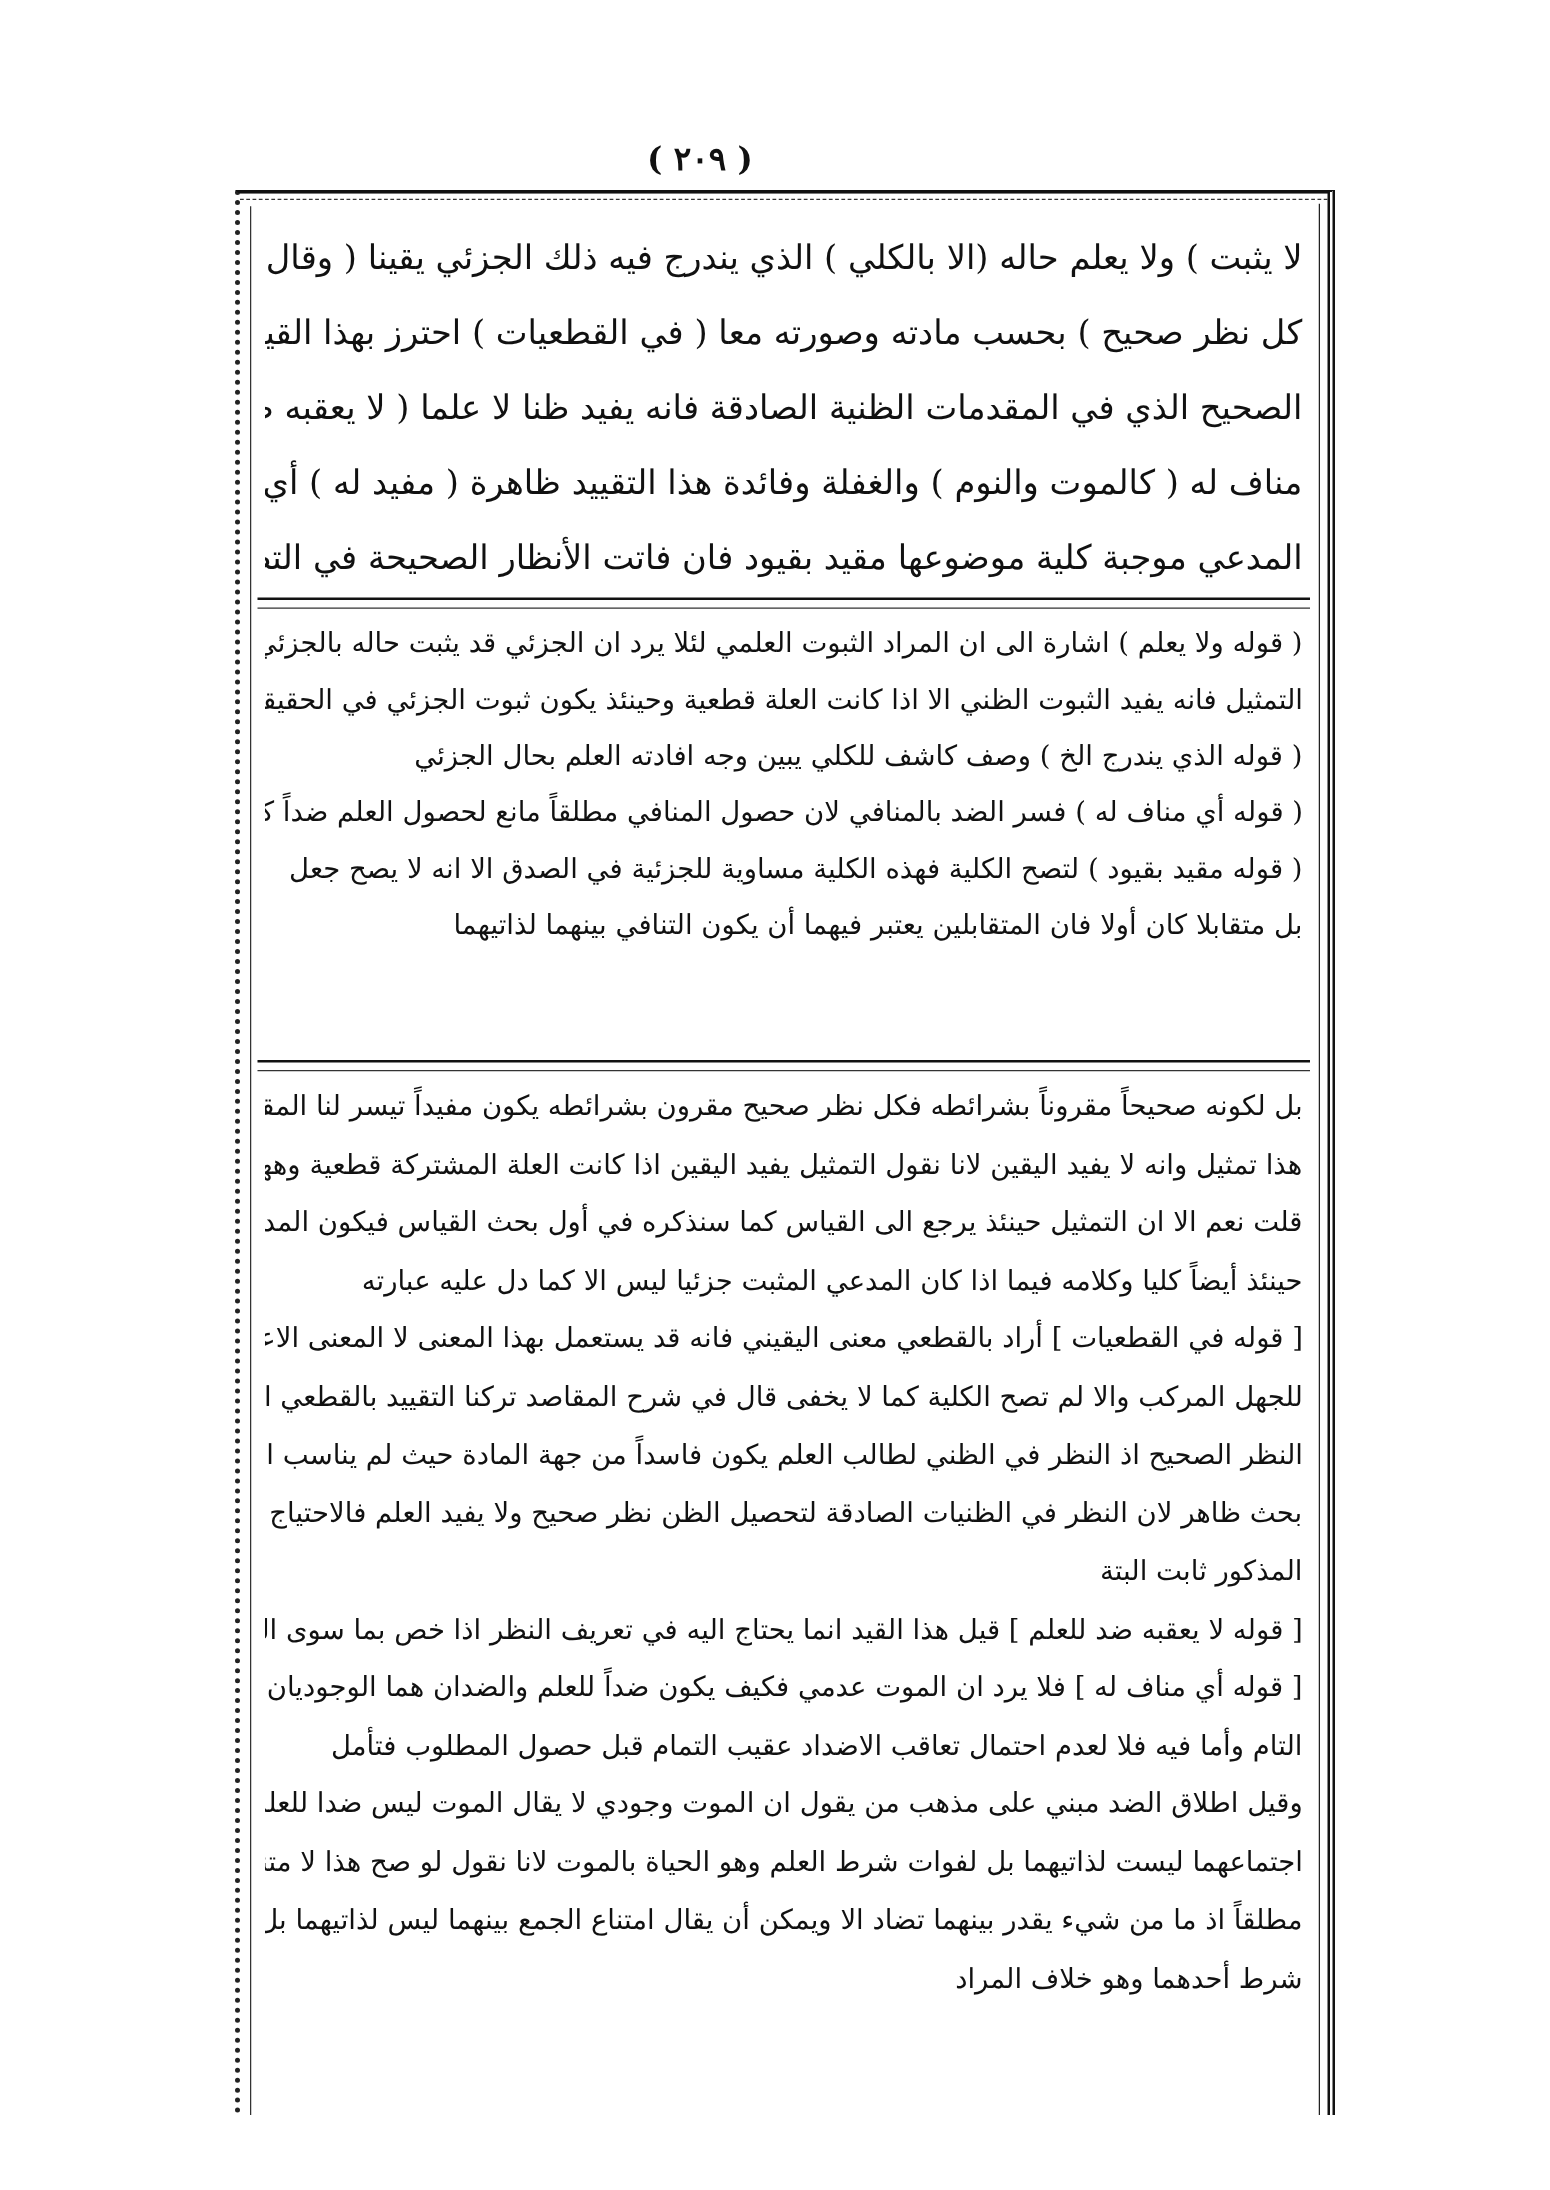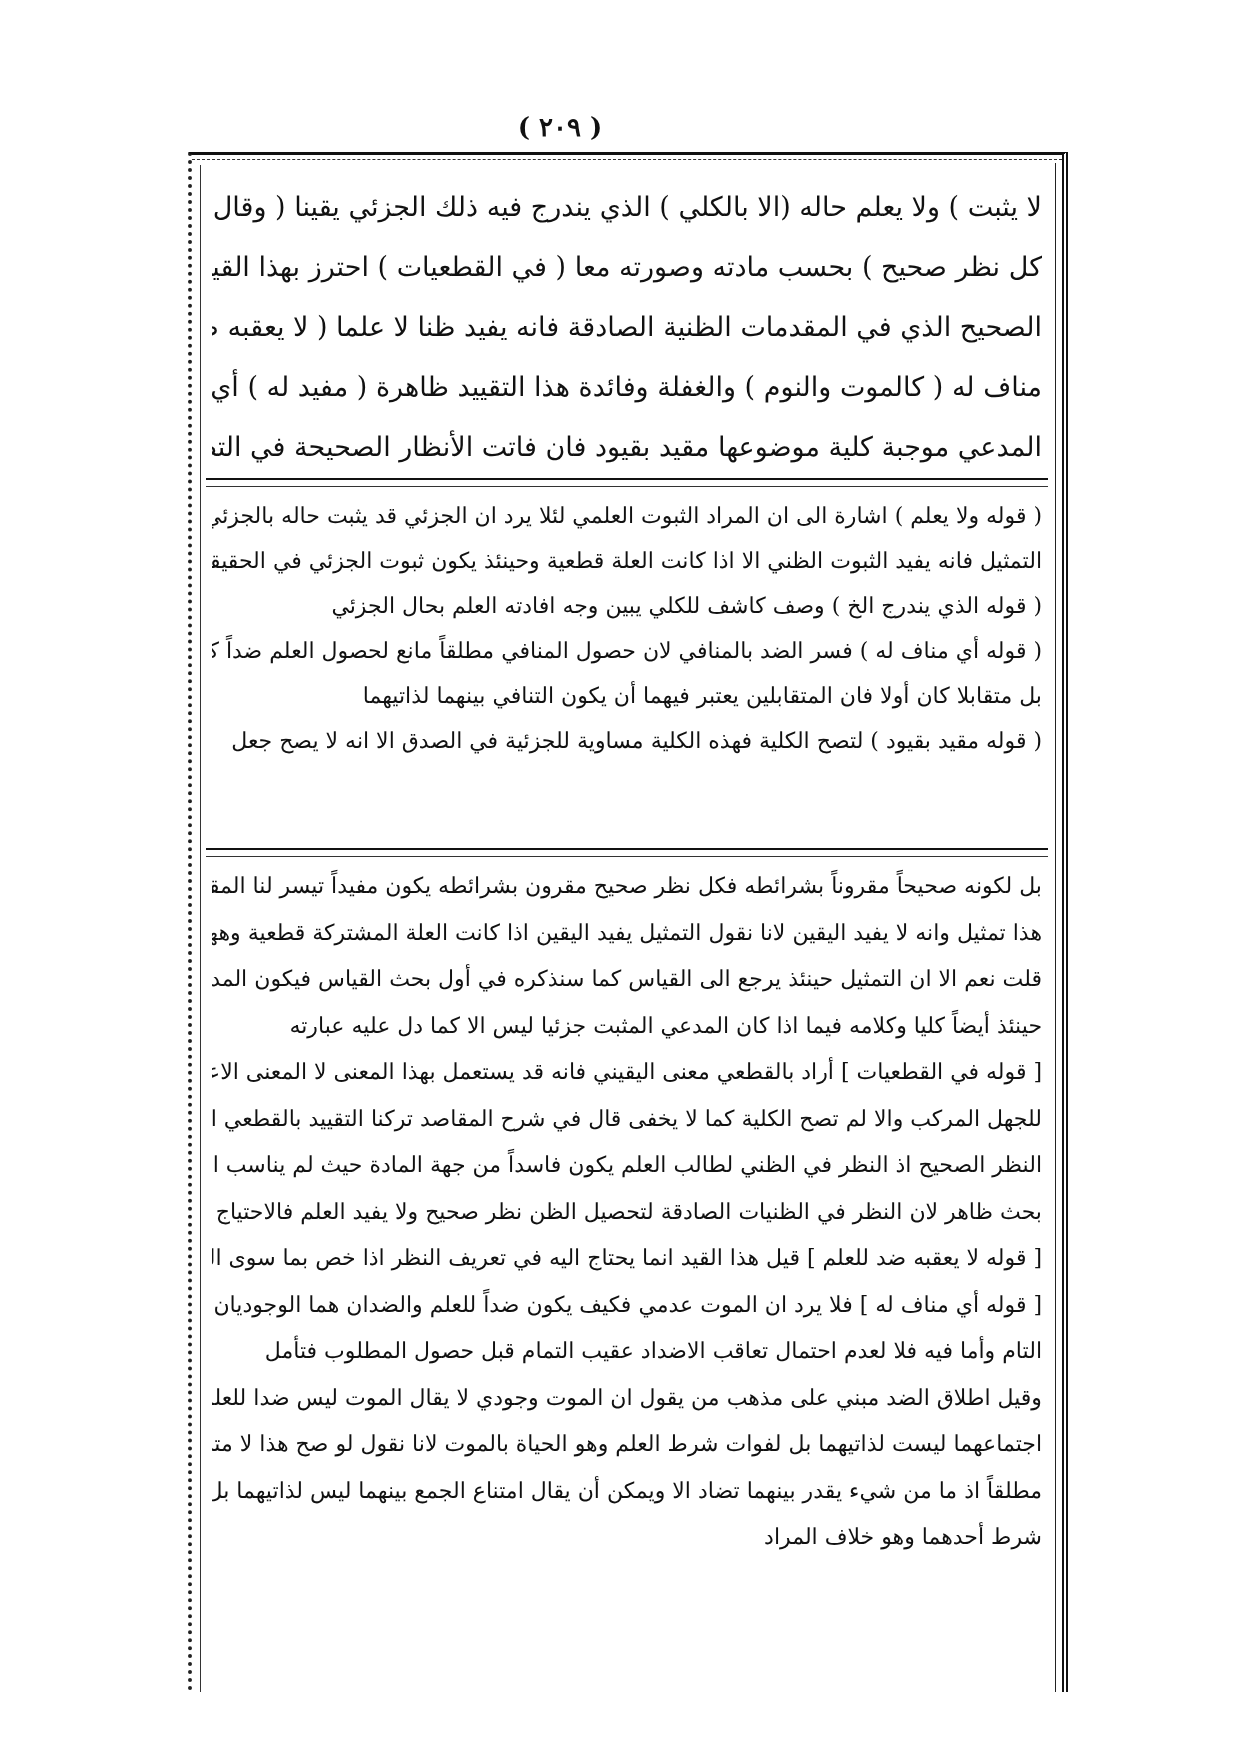--- a/index.html
+++ b/index.html
@@ -118,35 +118,36 @@
     <span class="line">المدعي موجبة كلية موضوعها مقيد بقيود فان فاتت الأنظار الصحيحة في التصورات ليست</span>
   </div>
 
   <div class="divider divider-1"></div>
 
   <div class="section gloss-1">
     <span class="line">( قوله ولا يعلم ) اشارة الى ان المراد الثبوت العلمي لئلا يرد ان الجزئي قد يثبت حاله بالجزئي كما في</span>
     <span class="line">التمثيل فانه يفيد الثبوت الظني الا اذا كانت العلة قطعية وحينئذ يكون ثبوت الجزئي في الحقيقة من الكلي</span>
     <span class="line short">( قوله الذي يندرج الخ ) وصف كاشف للكلي يبين وجه افادته العلم بحال الجزئي</span>
     <span class="line">( قوله أي مناف له ) فسر الضد بالمنافي لان حصول المنافي مطلقاً مانع لحصول العلم ضداً كان أولا</span>
+    <span class="line">( قوله مقيد بقيود ) لتصح الكلية فهذه الكلية مساوية للجزئية في الصدق الا انه لا يصح جعل</span>
     <span class="line short">بل متقابلا كان أولا فان المتقابلين يعتبر فيهما أن يكون التنافي بينهما لذاتيهما</span>
-    <span class="line">( قوله مقيد بقيود ) لتصح الكلية فهذه الكلية مساوية للجزئية في الصدق الا انه لا يصح جعل</span>
   </div>
 
   <div class="divider divider-2"></div>
 
   <div class="section gloss-2">
     <span class="line">بل لكونه صحيحاً مقروناً بشرائطه فكل نظر صحيح مقرون بشرائطه يكون مفيداً تيسر لنا المقصود لا يقال</span>
     <span class="line">هذا تمثيل وانه لا يفيد اليقين لانا نقول التمثيل يفيد اليقين اذا كانت العلة المشتركة قطعية وههنا كذلك</span>
     <span class="line">قلت نعم الا ان التمثيل حينئذ يرجع الى القياس كما سنذكره في أول بحث القياس فيكون المدعي المثبت</span>
     <span class="line short">حينئذ أيضاً كليا وكلامه فيما اذا كان المدعي المثبت جزئيا ليس الا كما دل عليه عبارته</span>
     <span class="line">[ قوله في القطعيات ] أراد بالقطعي معنى اليقيني فانه قد يستعمل بهذا المعنى لا المعنى الاعم المتناول</span>
     <span class="line">للجهل المركب والا لم تصح الكلية كما لا يخفى قال في شرح المقاصد تركنا التقييد بالقطعي استغناء عنه بذكر</span>
     <span class="line">النظر الصحيح اذ النظر في الظني لطالب العلم يكون فاسداً من جهة المادة حيث لم يناسب المطلوب وفيه</span>
     <span class="line">بحث ظاهر لان النظر في الظنيات الصادقة لتحصيل الظن نظر صحيح ولا يفيد العلم فالاحتياج الى القيد</span>
+    <span class="line short">المذكور ثابت البتة</span>
     <span class="line">[ قوله لا يعقبه ضد للعلم ] قيل هذا القيد انما يحتاج اليه في تعريف النظر اذا خص بما سوى التحديد</span>
     <span class="line">[ قوله أي مناف له ] فلا يرد ان الموت عدمي فكيف يكون ضداً للعلم والضدان هما الوجوديان</span>
     <span class="line short">التام وأما فيه فلا لعدم احتمال تعاقب الاضداد عقيب التمام قبل حصول المطلوب فتأمل</span>
     <span class="line">وقيل اطلاق الضد مبني على مذهب من يقول ان الموت وجودي لا يقال الموت ليس ضدا للعلم لان استحالة</span>
     <span class="line">اجتماعهما ليست لذاتيهما بل لفوات شرط العلم وهو الحياة بالموت لانا نقول لو صح هذا لا متنع التضاد</span>
     <span class="line">مطلقاً اذ ما من شيء يقدر بينهما تضاد الا ويمكن أن يقال امتناع الجمع بينهما ليس لذاتيهما بل لفوات</span>
     <span class="line short">شرط أحدهما وهو خلاف المراد</span>
   </div>
 </div>
 

